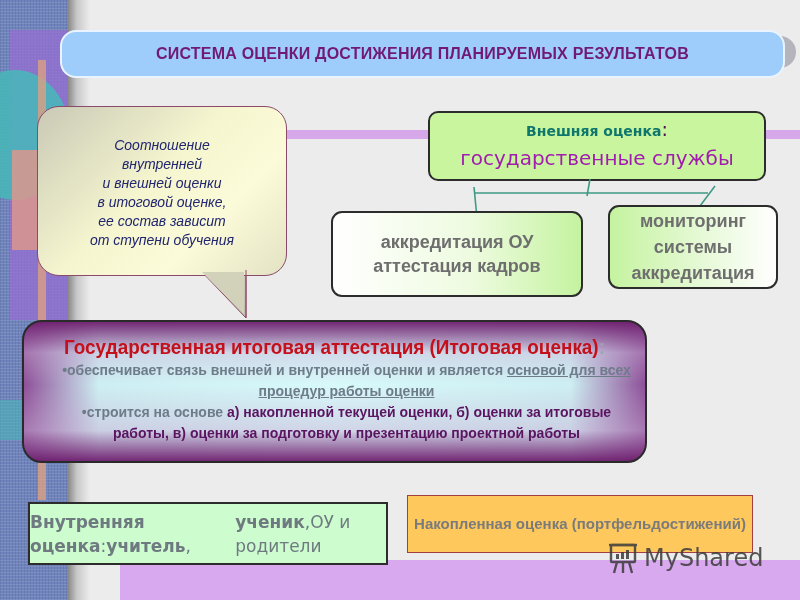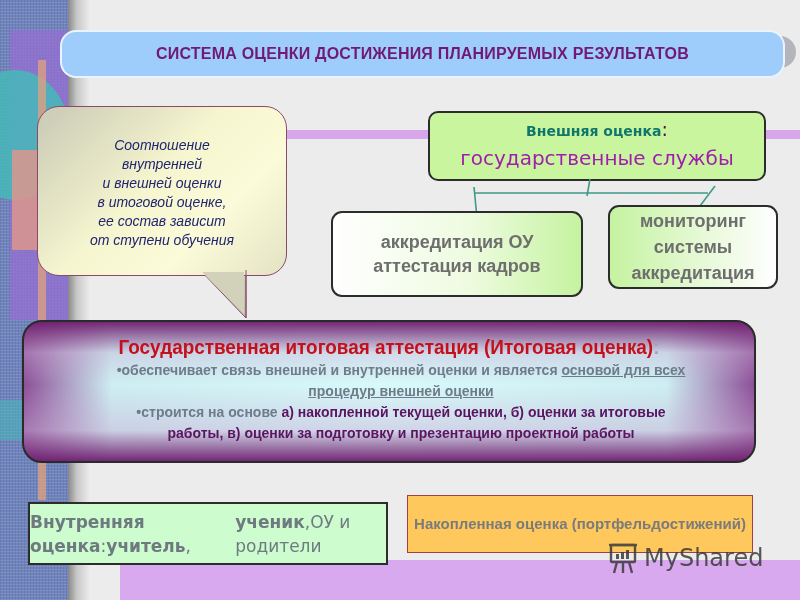--- a/index.html
+++ b/index.html
@@ -79,21 +79,21 @@
     .mon-box {
       position: absolute; left: 608px; top: 205px; width: 170px; height: 84px;
       border-radius: 11px; border: 2px solid #2c2c2c;
       background: linear-gradient(90deg, #c5f3a0 0%, #e6f9d6 55%, #ffffff 100%);
       display: flex; align-items: center; justify-content: center; flex-direction: column;
       color: #6e6e6e; font-weight: bold; font-size: 18px; line-height: 26px; text-align: left;
     }
 
     
     .final-box {
-      position: absolute; left: 22px; top: 320px; width: 734px; height: 143px;
+      position: absolute; left: 22px; top: 320px; width: 625px; height: 143px;
       border-radius: 20px; border: 2px solid #2a2a2a;
       background:
         linear-gradient(180deg, rgba(110,30,110,0.95) 0%, rgba(200,170,210,0.4) 22%, rgba(215,250,250,0.0) 45%, rgba(200,170,210,0.45) 78%, rgba(110,30,110,0.95) 100%),
         linear-gradient(90deg, #8d4f98 0%, #cdeff2 12%, #d8fafa 50%, #cdeff2 88%, #8d4f98 100%);
       text-align: center; padding-top: 12px;
     }
     .final-title { color: #c4101a; font-weight: bold; font-size: 21px; line-height: 26px; font-family: "Liberation Sans", sans-serif; transform: scaleX(0.9); }
     .final-colon { color: #9aa6b5; }
     .final-line { font-size: 14px; font-weight: bold; line-height: 21px; color: #6e7c8a; padding-left: 24px; }
     .u { text-decoration: underline; }
@@ -190,21 +190,21 @@
 </div>
 
 <div class="final-box">
   <div class="final-title">
     <span>Государственная итоговая аттестация (Итоговая оценка)</span><span class="final-colon">:</span>
   </div>
   <div class="final-line">
     <span>•обеспечивает связь внешней и внутренней оценки и является </span><span class="u">основой для всех</span>
   </div>
   <div class="final-line">
-    <span class="u">процедур внешней оценки</span>
+    <span class="u">процедур работы оценки</span>
   </div>
   <div class="final-line">
     <span>•строится на основе </span><span class="dark">а) накопленной текущей оценки, б) оценки за итоговые</span>
   </div>
   <div class="final-line dark">работы, в) оценки за подготовку и презентацию проектной работы</div>
 </div>
 
 <div class="int-box">
   <div>
     <span class="b">Внутренняя оценка</span><span>:</span><span class="b">учитель</span><span>,</span>

